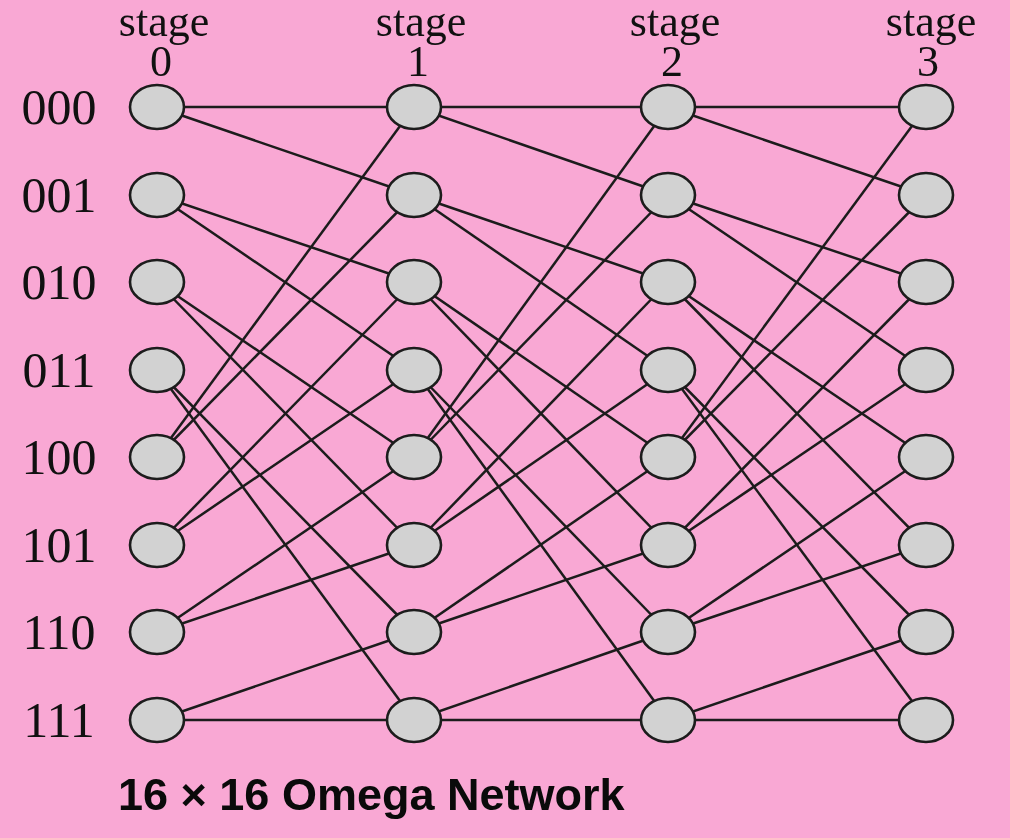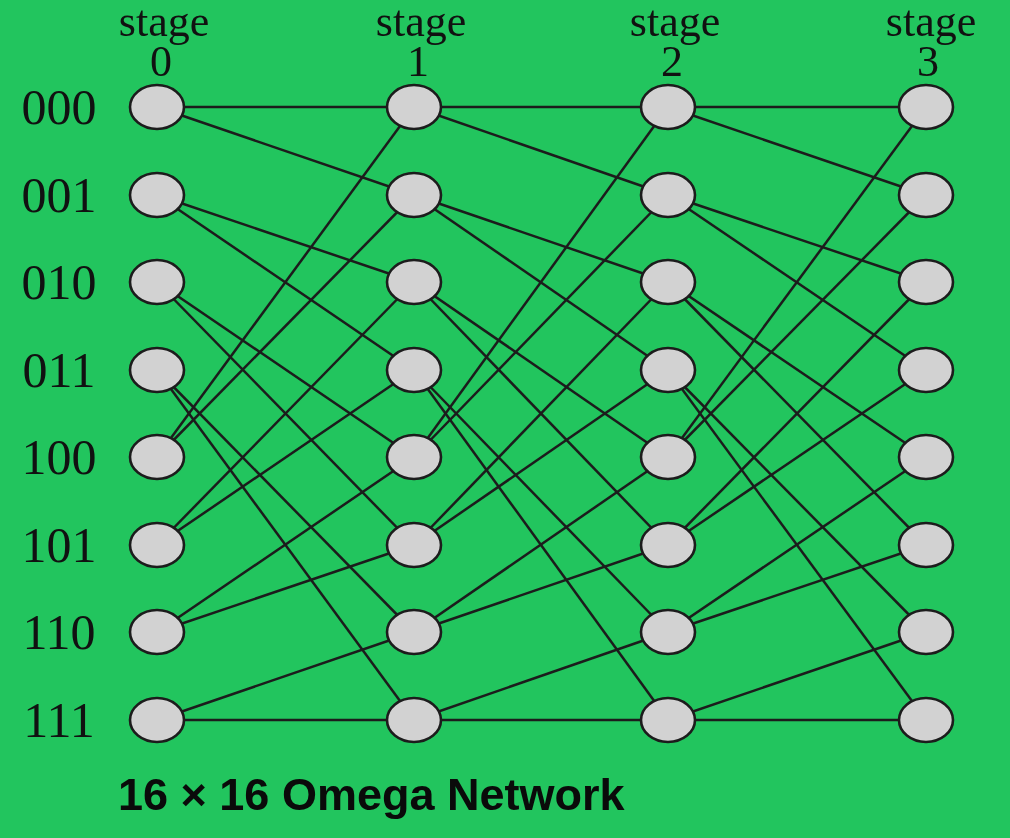--- a/index.html
+++ b/index.html
@@ -4,21 +4,21 @@
 <style>
   html, body {
     margin: 0;
     padding: 0;
     background: #ffffff;
   }
   .canvas {
     position: relative;
     width: 1010px;
     height: 838px;
-    background: #22c55e;
+    background: #f9a8d4;
     overflow: hidden;
   }
   svg {
     display: block;
   }
   text.stage {
     font-family: "Liberation Serif", serif;
     font-size: 44px;
     fill: #111111;
     text-anchor: middle;

